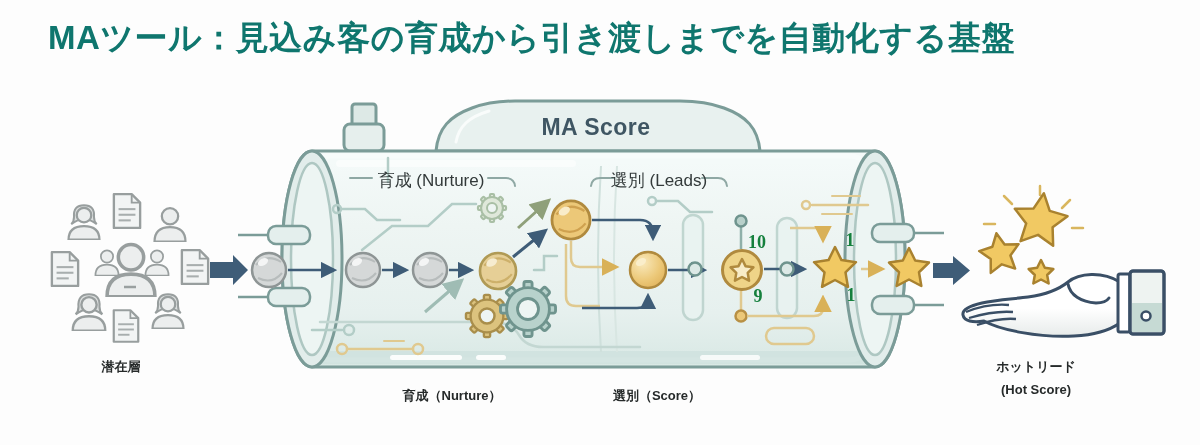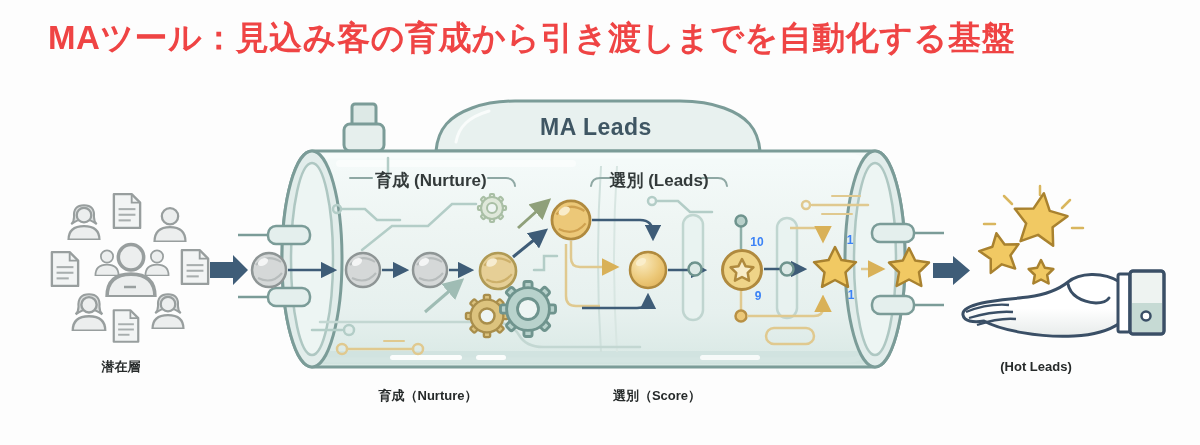--- a/index.html
+++ b/index.html
@@ -3,35 +3,35 @@
 <meta charset="utf-8">
 <style>
   html,body{margin:0;padding:0;}
   body{
     width:1200px;height:445px;position:relative;overflow:hidden;
     background:#fdfdfd;
     font-family:"Liberation Sans","DejaVu Sans",sans-serif;
   }
   .txt{position:absolute;white-space:nowrap;}
   .title{
-    left:48px;top:16px;font-size:33px;font-weight:700;color:#ef4444;letter-spacing:.5px;
+    left:48px;top:16px;font-size:33px;font-weight:700;color:#0f766e;letter-spacing:.5px;
   }
   .machine-label{
     left:596px;top:114px;transform:translateX(-50%);
     font-size:23px;font-weight:600;color:#3f5663;letter-spacing:.5px;
   }
   .inner-label{
-    font-size:17px;font-weight:700;color:#333a3a;transform:translateX(-50%);
+    font-size:17px;font-weight:400;color:#333a3a;transform:translateX(-50%);
   }
   .stage-label{
     font-weight:700;color:#262a2a;text-align:center;transform:translateX(-50%);
     font-size:13px;line-height:23px;
   }
   .score-num{
-    font-size:12px;font-weight:700;color:#3b82f6;transform:translate(-50%,-50%);
+    font-size:18px;font-weight:700;color:#15803d;transform:translate(-50%,-50%);font-family:Liberation Serif, serif;
   }
   svg{position:absolute;left:0;top:0;}
 </style>
 </head>
 <body>
 
 <svg width="1200" height="445" viewBox="0 0 1200 445">
   <defs>
     <linearGradient id="gTube" x1="0" y1="0" x2="0" y2="1">
       <stop offset="0.05" stop-color="#f4faf9"></stop>
@@ -294,32 +294,33 @@
     </g>
 
     <use href="#starSh" transform="translate(1000,254) scale(21) rotate(-10)" fill="#f1c963" stroke="#a9822f"></use>
     <use href="#starSh" transform="translate(1040,221) scale(28) rotate(8)" fill="#f1c963" stroke="#a9822f"></use>
     <use href="#starSh" transform="translate(1041,273) scale(13)" fill="#f1c963" stroke="#a9822f"></use>
   </g>
 </svg>
 
 <div class="txt title">MAツール：見込み客の育成から引き渡しまでを自動化する基盤</div>
 
-<div class="txt machine-label">MA Leads</div>
+<div class="txt machine-label">MA Score</div>
 
 <div class="txt inner-label" style="left:431px;top:169px;">育成 (Nurture)</div>
 <div class="txt inner-label" style="left:659px;top:169px;">選別 (Leads)</div>
 
 <div class="txt score-num" style="left:757px;top:242px;">10</div>
 <div class="txt score-num" style="left:758px;top:296px;">9</div>
 <div class="txt score-num" style="left:850px;top:240px;">1</div>
 <div class="txt score-num" style="left:851px;top:295px;">1</div>
 
 <div class="txt stage-label" style="left:121px;top:355px;">
   <div>潜在層</div>
 </div>
 
-<div class="txt stage-label" style="left:428px;top:384px;">育成（Nurture）</div>
+<div class="txt stage-label" style="left:452px;top:384px;">育成（Nurture）</div>
 <div class="txt stage-label" style="left:657px;top:384px;">選別（Score）</div>
 
 <div class="txt stage-label" style="left:1036px;top:355px;">
-  <div>(Hot Leads)</div>
+  <div>ホットリード</div>
+  <div>(Hot Score)</div>
 </div>
 
 </body></html>

